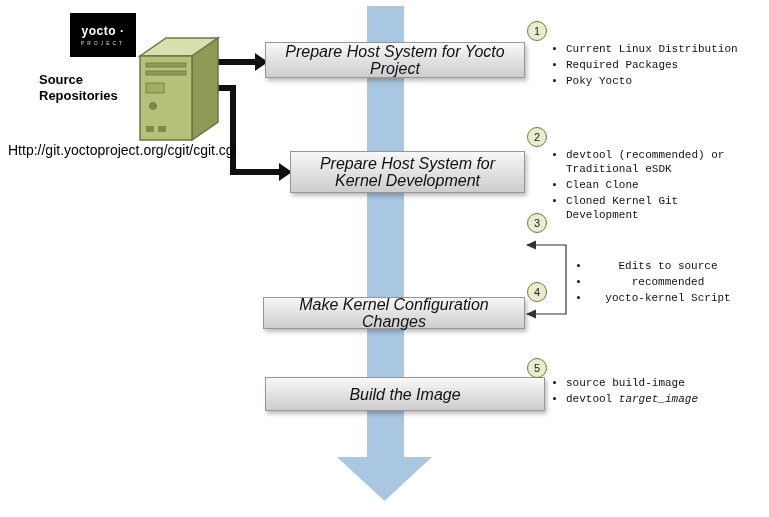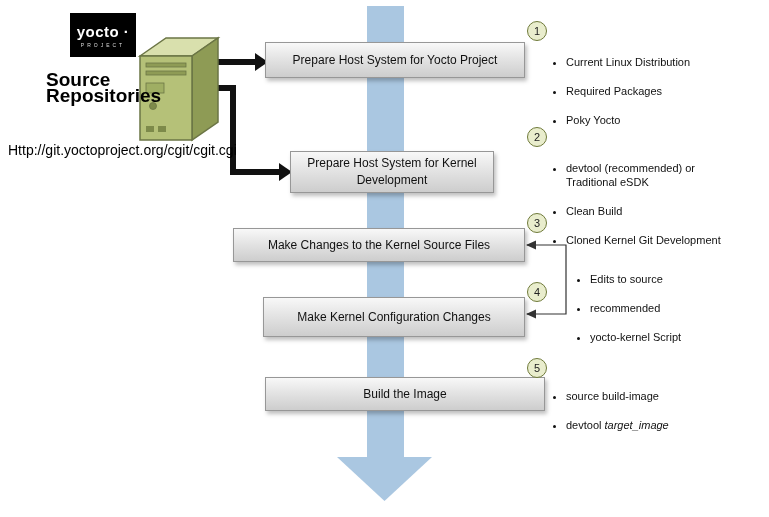--- a/index.html
+++ b/index.html
@@ -6,60 +6,60 @@
   body { font-family: "Liberation Sans", sans-serif; background: #fff; }
   #canvas { position: relative; width: 769px; height: 517px; background: #fff; overflow: hidden; }
   .abs { position: absolute; }
 
   
   .yocto-logo {
     position: absolute; left: 70px; top: 13px; width: 66px; height: 44px;
     background: #000; color: #fff; display: flex; flex-direction: column;
     align-items: center; justify-content: center; z-index: 3;
   }
-  .yocto-logo .name { font-size: 15px; font-weight: bold; letter-spacing: 0.5px; }
+  .yocto-logo .name { font-size: 12px; font-weight: bold; letter-spacing: 0.5px; }
   .yocto-logo .proj { font-size: 5px; letter-spacing: 3px; margin-top: 2px; color: #ddd; }
 
   
-  .src-label { position: absolute; left: 46px; top: 72px; font-size: 19px; font-weight: bold; color: #000; line-height: 16px; z-index: 3; }
+  .src-label { position: absolute; left: 39px; top: 72px; font-size: 13px; font-weight: bold; color: #000; line-height: 16px; z-index: 3; }
   .src-url { position: absolute; left: 8px; top: 142px; font-size: 14px; color: #000; z-index: 3; }
 
   
   .step-box {
     position: absolute; display: flex; align-items: center; justify-content: center;
     text-align: center; padding: 10px 8px;
     background: linear-gradient(to bottom, #f8f8f8 0%, #e4e4e4 45%, #cdcdcd 100%);
     border: 1px solid #979797; box-shadow: 2px 3px 4px rgba(0,0,0,0.25);
-    font-size: 12px; color: #111; z-index: 3; line-height: 17px;
+    font-size: 16px; color: #111; z-index: 3; line-height: 17px; font-style: italic;
   }
   #box1 { left: 265px; top: 42px;  width: 260px; height: 36px; }
-  #box2 { left: 290px; top: 151px; width: 204px; height: 42px; }
+  #box2 { left: 290px; top: 151px; width: 235px; height: 42px; }
   #box3 { left: 233px; top: 228px; width: 292px; height: 34px; }
-  #box4 { left: 263px; top: 297px; width: 262px; height: 40px; }
+  #box4 { left: 263px; top: 297px; width: 262px; height: 32px; }
   #box5 { left: 265px; top: 377px; width: 280px; height: 34px; }
 
   
   .badge {
     position: absolute; width: 20px; height: 20px; border-radius: 50%;
     background: #e9edcd; border: 1px solid #6f7a3a; color: #222;
     font-size: 11px; display: flex; align-items: center; justify-content: center;
     z-index: 4;
   }
   #badge1 { left: 527px; top: 21px; }
   #badge2 { left: 527px; top: 127px; }
   #badge3 { left: 527px; top: 213px; }
   #badge4 { left: 527px; top: 282px; }
   #badge5 { left: 527px; top: 358px; }
 
   
   .blist { position: absolute; z-index: 4; font-size: 11px; color: #111; list-style: disc; padding-left: 14px; }
-  .blist li { margin: 15px 0; line-height: 14px; }
+  .blist li { margin: 2px 0; line-height: 14px; font-family: Liberation Mono, monospace; }
   #list1  { left: 552px; top: 40px;  width: 200px; }
   #list2  { left: 552px; top: 146px; width: 185px; }
-  #list34 { left: 576px; top: 257px; width: 170px; }
+  #list34 { left: 576px; top: 257px; width: 170px; text-align: center; }
   #list5  { left: 552px; top: 374px; width: 200px; }
 
   svg { display: block; }
 </style>
 </head>
 <body>
 
 <div id="canvas">
 
   <svg class="abs" style="left:0; top:0; z-index:1;" width="769" height="517">
@@ -104,39 +104,38 @@
   </svg>
 
   <div class="src-label">
     <div>Source</div>
     <div>Repositories</div>
   </div>
   <div class="src-url">Http://git.yoctoproject.org/cgit/cgit.cgi</div>
 
   <div class="step-box" id="box1">Prepare Host System for Yocto Project</div>
   <div class="step-box" id="box2">Prepare Host System for Kernel Development</div>
-  <div class="step-box" id="box3">Make Changes to the Kernel Source Files</div>
   <div class="step-box" id="box4">Make Kernel Configuration Changes</div>
   <div class="step-box" id="box5">Build the Image</div>
 
   <div class="badge" id="badge1">1</div>
   <div class="badge" id="badge2">2</div>
   <div class="badge" id="badge3">3</div>
   <div class="badge" id="badge4">4</div>
   <div class="badge" id="badge5">5</div>
 
   <ul class="blist" id="list1">
     <li>Current Linux Distribution</li>
     <li>Required Packages</li>
     <li>Poky Yocto</li>
   </ul>
 
   <ul class="blist" id="list2">
     <li>devtool (recommended) or Traditional eSDK</li>
-    <li>Clean Build</li>
+    <li>Clean Clone</li>
     <li>Cloned Kernel Git Development</li>
   </ul>
 
   <ul class="blist" id="list34">
     <li>Edits to source</li>
     <li>recommended</li>
     <li>yocto-kernel Script</li>
   </ul>
 
   <ul class="blist" id="list5">

